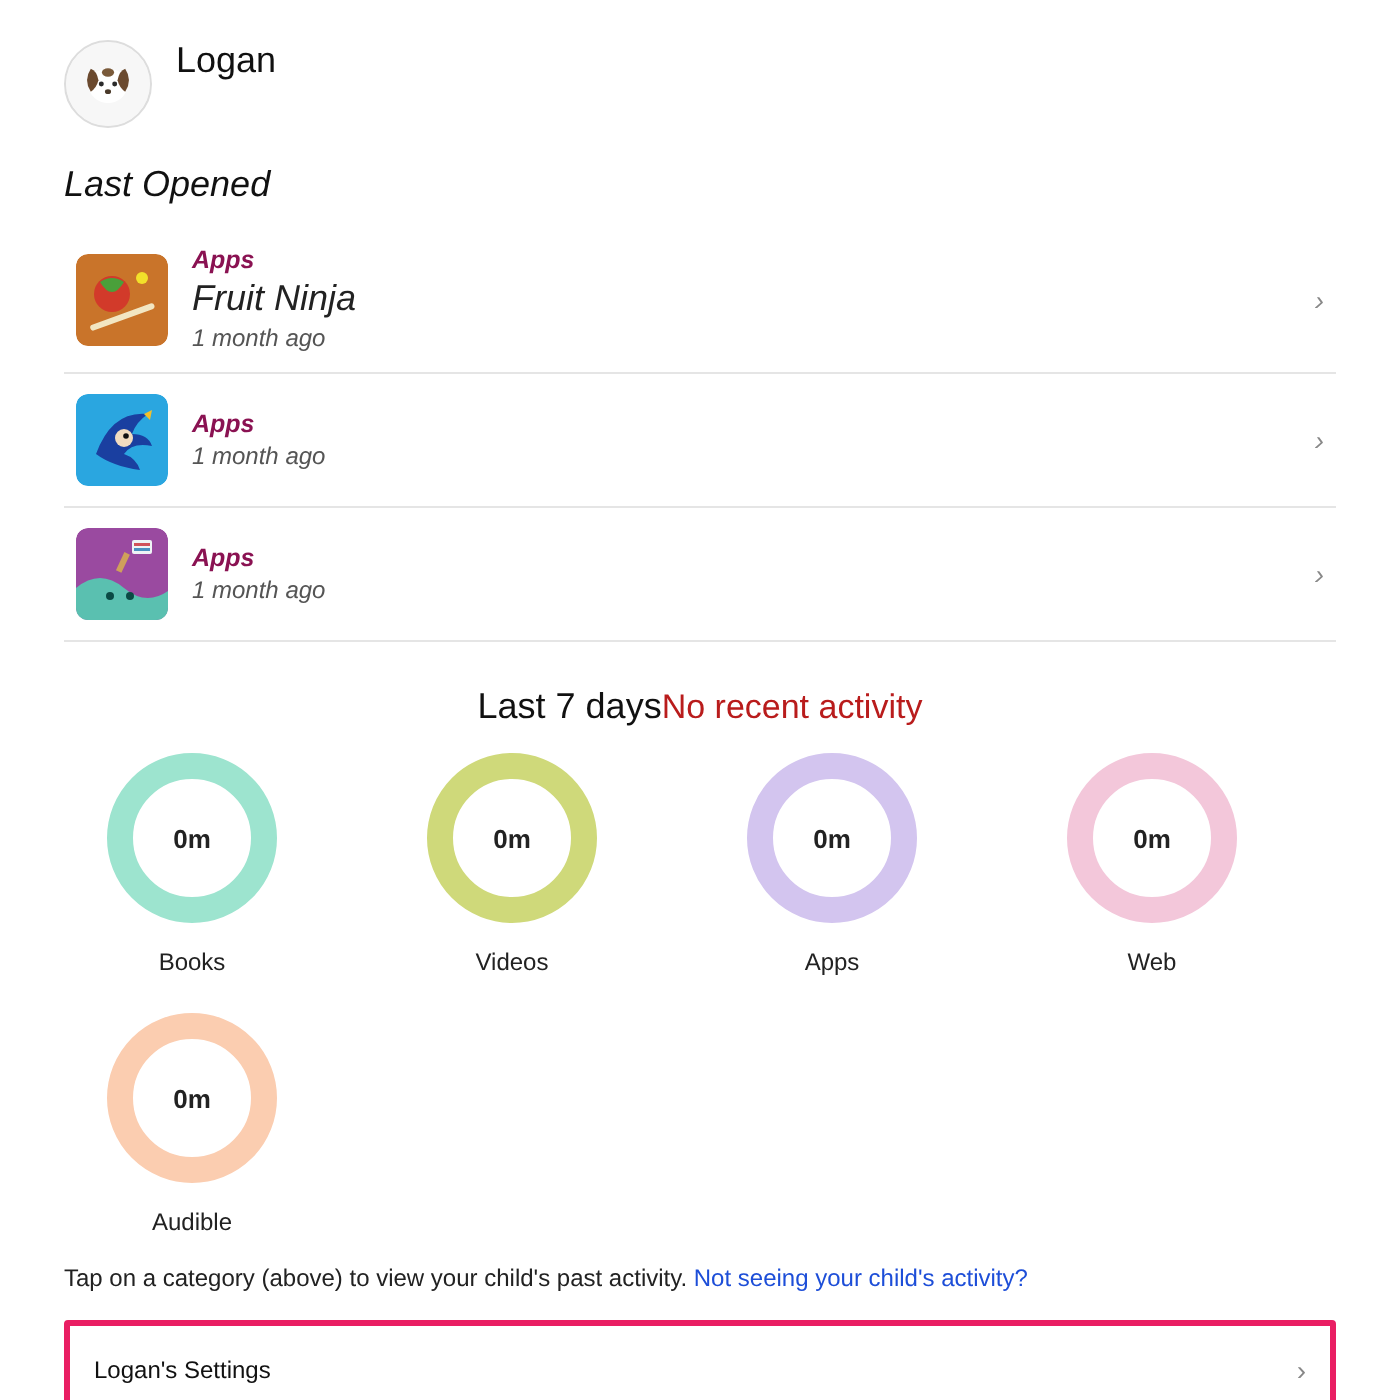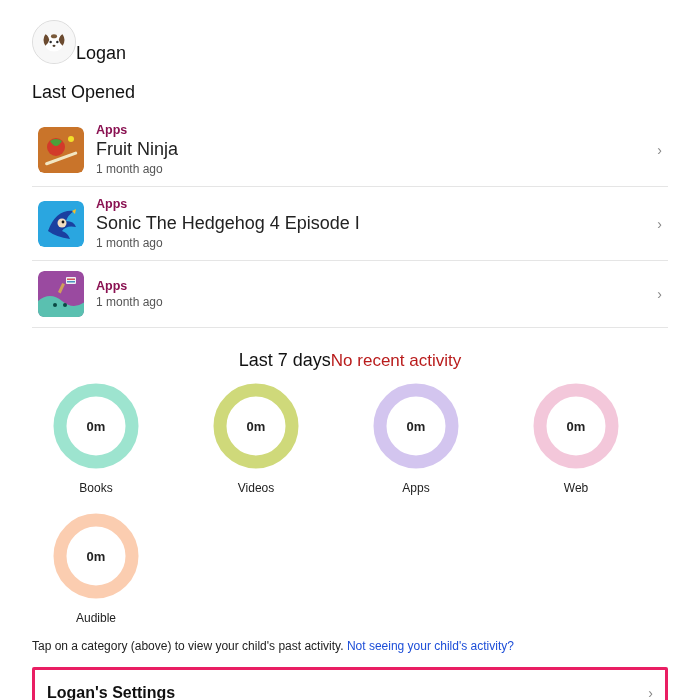--- a/index.html
+++ b/index.html
@@ -5,29 +5,29 @@
   * { box-sizing: border-box; margin: 0; padding: 0; }
   body {
     font-family: -apple-system, BlinkMacSystemFont, "Segoe UI", Arial, sans-serif;
     background: #fff;
     width: 700px;
     height: 700px;
     padding: 20px 32px;
     color: #111;
     font-size: 13px;
   }
-  .profile-header { display:flex; align-items:flex-end; gap:0; margin-bottom:18px; }
+  .profile-header { display:flex; align-items:flex-start; gap:12px; margin-bottom:18px; }
   .avatar {
     width:44px; height:44px; border-radius:50%; border:1px solid #ddd;
     background:#f7f7f7; display:flex; align-items:center; justify-content:center;
     overflow:hidden;
   }
   .profile-name { font-size:18px; font-weight:400; }
   .section-title { font-size:18px; font-weight:400; margin-bottom:10px; }
-  .last-opened { margin-bottom:22px; }
+  .last-opened { margin-bottom:22px;font-style:italic; }
   .row {
     display:flex; align-items:center; padding:10px 0;
     border-bottom:1px solid #e5e5e5; cursor:pointer;
   }
   .row:first-of-type { border-top:1px solid #e5e5e5; }
   .row .thumb {
     width:46px; height:46px; border-radius:6px; margin:0 12px 0 6px;
     flex-shrink:0; display:block;
   }
   .row .meta { flex:1; }
@@ -47,21 +47,21 @@
     font-size:13px; font-weight:700; color:#222;
   }
   .ring-label { font-size:12px; color:#222; }
   .hint { font-size:12px; color:#222; margin:6px 0 14px; }
   .hint a { color:#1d4ed8; text-decoration:none; }
   .settings-bar {
     border:3px solid #e91e63; padding:14px 12px;
     display:flex; justify-content:space-between; align-items:center;
     cursor:pointer; margin-top:4px; border-radius:2px;
   }
-  .settings-bar .label { font-weight:700; font-size:16px; }
+  .settings-bar .label { font-weight:400; font-size:12px; }
   .settings-bar .chev { color:#888; font-size:14px; }
 </style>
 </head>
 <body>
 
 <div class="profile-header">
   <div class="avatar">
     <svg viewBox="0 0 44 44" width="44" height="44">
       <circle cx="22" cy="22" r="22" fill="#f7f7f7"></circle>
       <ellipse cx="22" cy="23" rx="10" ry="9" fill="#ffffff"></ellipse>
@@ -98,21 +98,20 @@
   <div class="row">
     <svg class="thumb" viewBox="0 0 46 46">
       <rect width="46" height="46" rx="6" fill="#2aa6e0"></rect>
       <path d="M10 30 q8 -22 26 -20 q-6 4 -8 10 q8 0 10 6 q-10 -2 -14 4 q6 2 8 8 q-14 -2 -22 -8" fill="#1a3fa0"></path>
       <circle cx="24" cy="22" r="4.5" fill="#f2dcc0"></circle>
       <circle cx="25" cy="21" r="1.4" fill="#111"></circle>
       <path d="M34 10 l4 -2 l-1 5 z" fill="#f2c02a"></path>
     </svg>
     <div class="meta">
       <div class="cat">Apps</div>
-      <div class="title">Sonic The Hedgehog 4 Episode I</div>
       <div class="time">1 month ago</div>
     </div>
     <div class="chev">›</div>
   </div>
 
   <div class="row">
     <svg class="thumb" viewBox="0 0 46 46">
       <rect width="46" height="46" rx="6" fill="#9a4aa0"></rect>
       <path d="M0 30 q12 -10 24 0 t24 0 v16 h-48 z" fill="#5ac0b0"></path>
       <circle cx="17" cy="34" r="2" fill="#0a4a44"></circle>

